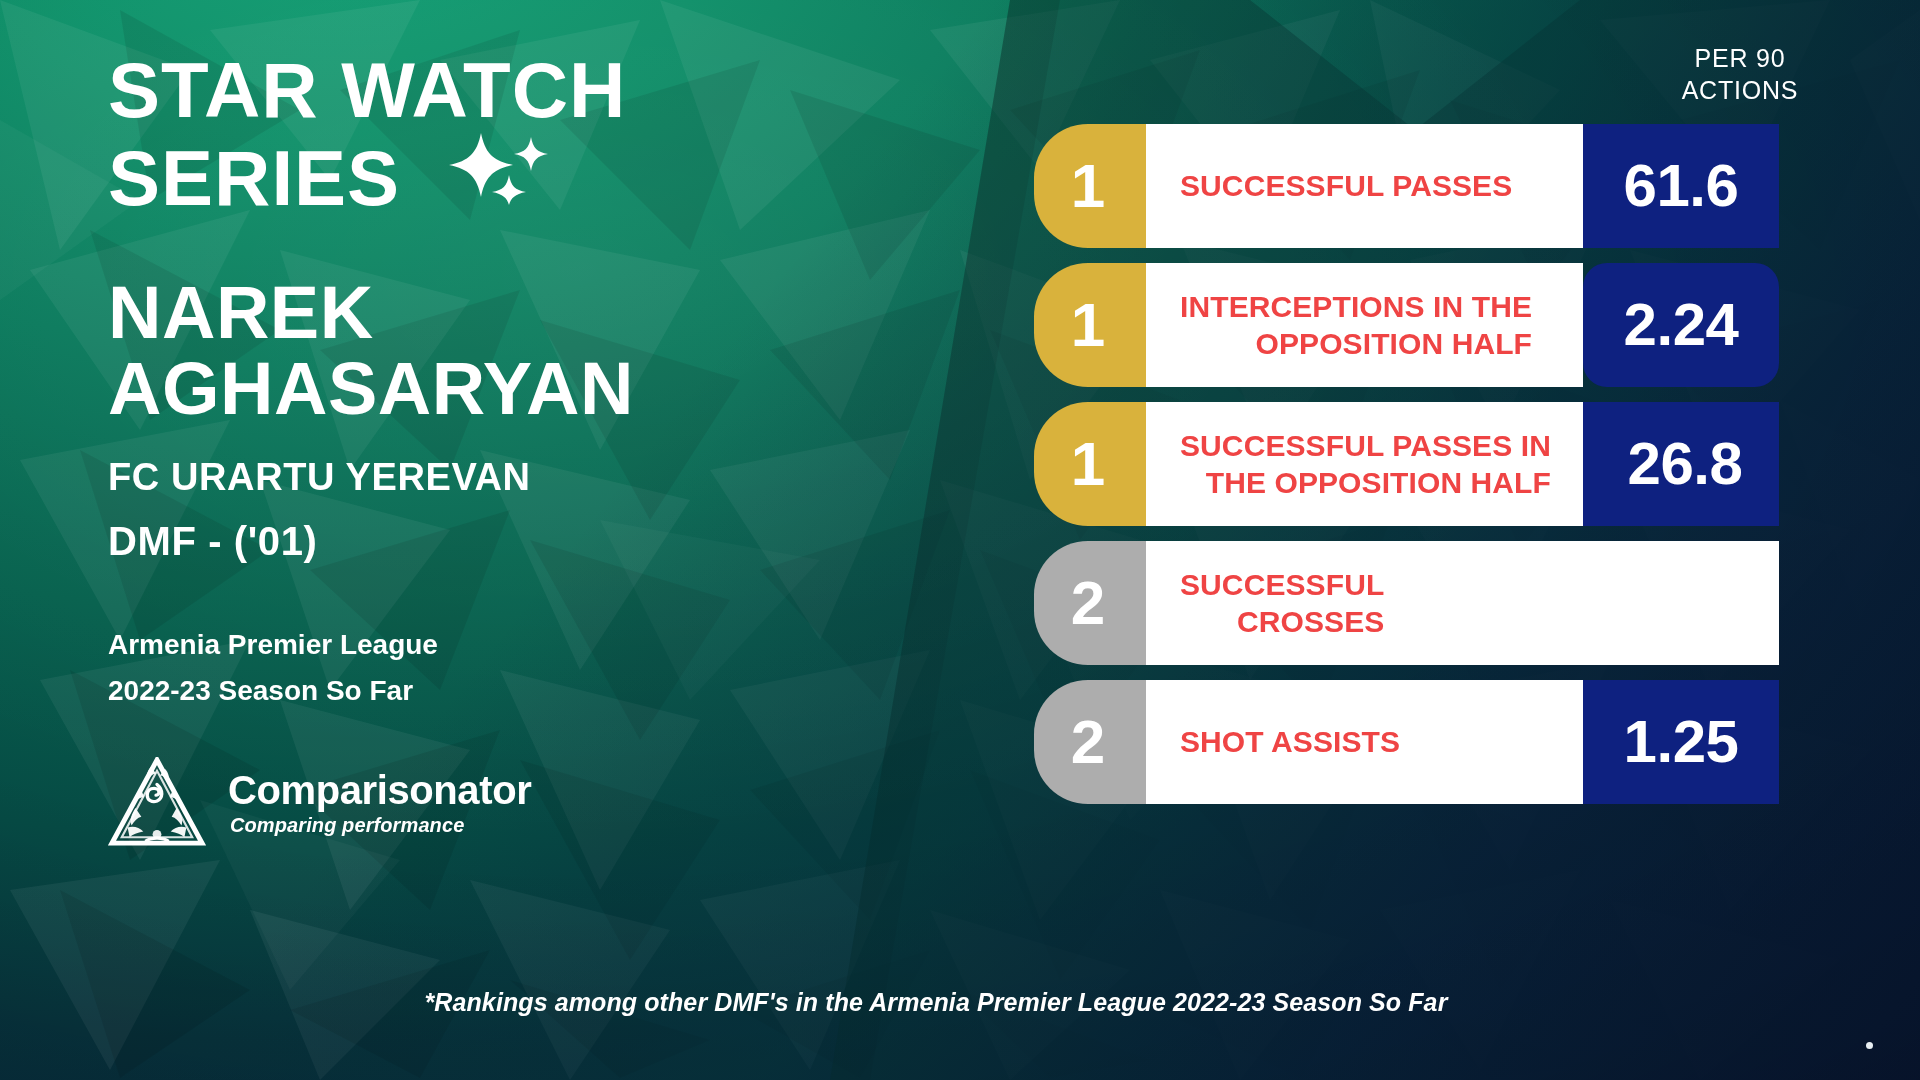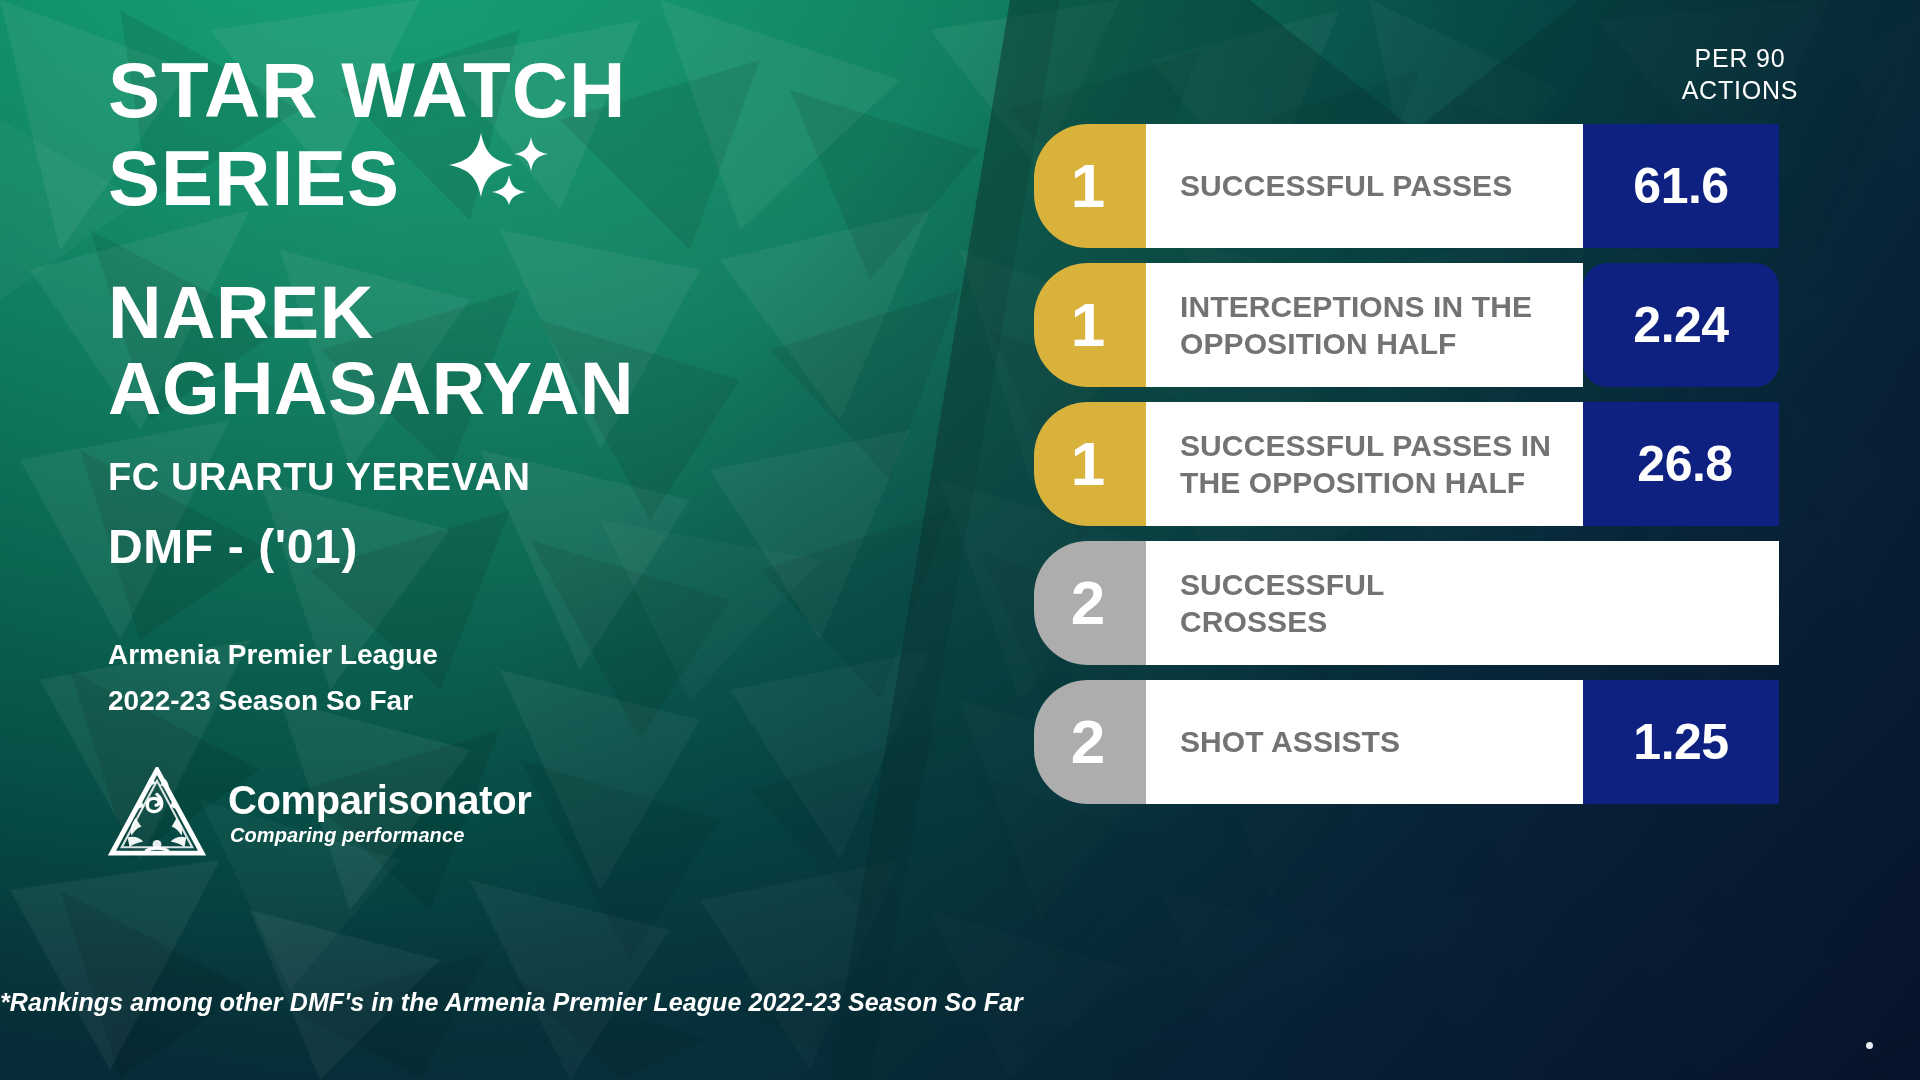--- a/index.html
+++ b/index.html
@@ -52,21 +52,21 @@
     letter-spacing:0.5px;
   }
   #player-name .line { display:block; white-space:nowrap; }
 
   #team-name {
     margin-top:30px;
     color:#fff; font-weight:bold; font-size:38px; letter-spacing:0.6px;
   }
   #player-position {
     margin-top:20px;
-    color:#fff; font-weight:bold; font-size:48px; letter-spacing:0.6px;
+    color:#fff; font-weight:bold; font-size:40px; letter-spacing:0.6px;
   }
 
   #league-block {
     margin-top:58px; color:#fff; font-weight:bold; font-size:28px; line-height:1.62;
   }
   #league-block span { display:block; }
 
   #brand-block {
     margin-top:44px; display:flex; align-items:center; gap:22px;
   }
@@ -106,36 +106,37 @@
   }
   .rank-gold { background:#D9B23C; }
   .rank-gray { background:#ADADAD; }
 
   .stat-label {
     flex:1 1 auto; background:#fff;
     display:flex; align-items:center;
     padding-left:34px; padding-right:14px;
   }
   .stat-label span {
-    color:#737373; font-weight:bold; font-size:30px; line-height:1.24;
+    color:#ef4444; font-weight:bold; font-size:30px; line-height:1.24;
     letter-spacing:0.1px;
+    text-align:right;
   }
 
   .stat-value {
     flex:0 0 196px; background:#0E2180;
     display:flex; align-items:center; justify-content:center;
   }
   .stat-value span {
-    color:#fff; font-weight:bold; font-size:50px; line-height:1; letter-spacing:-0.5px;
+    color:#fff; font-weight:bold; font-size:60px; line-height:1; letter-spacing:-0.5px;
   }
 
   
   #footnote {
     position:absolute; left:0; right:48px; top:988px;
-    text-align:left;
+    text-align:center;
     color:#fff; font-style:italic; font-weight:bold; font-size:25px;
     letter-spacing:0.1px; z-index:5;
   }
   #corner-dot {
     position:absolute; right:47px; top:1042px; width:7px; height:7px;
     background:#e8eef2; border-radius:50%; z-index:5;
   }
 </style>
 </head>
 <body>

